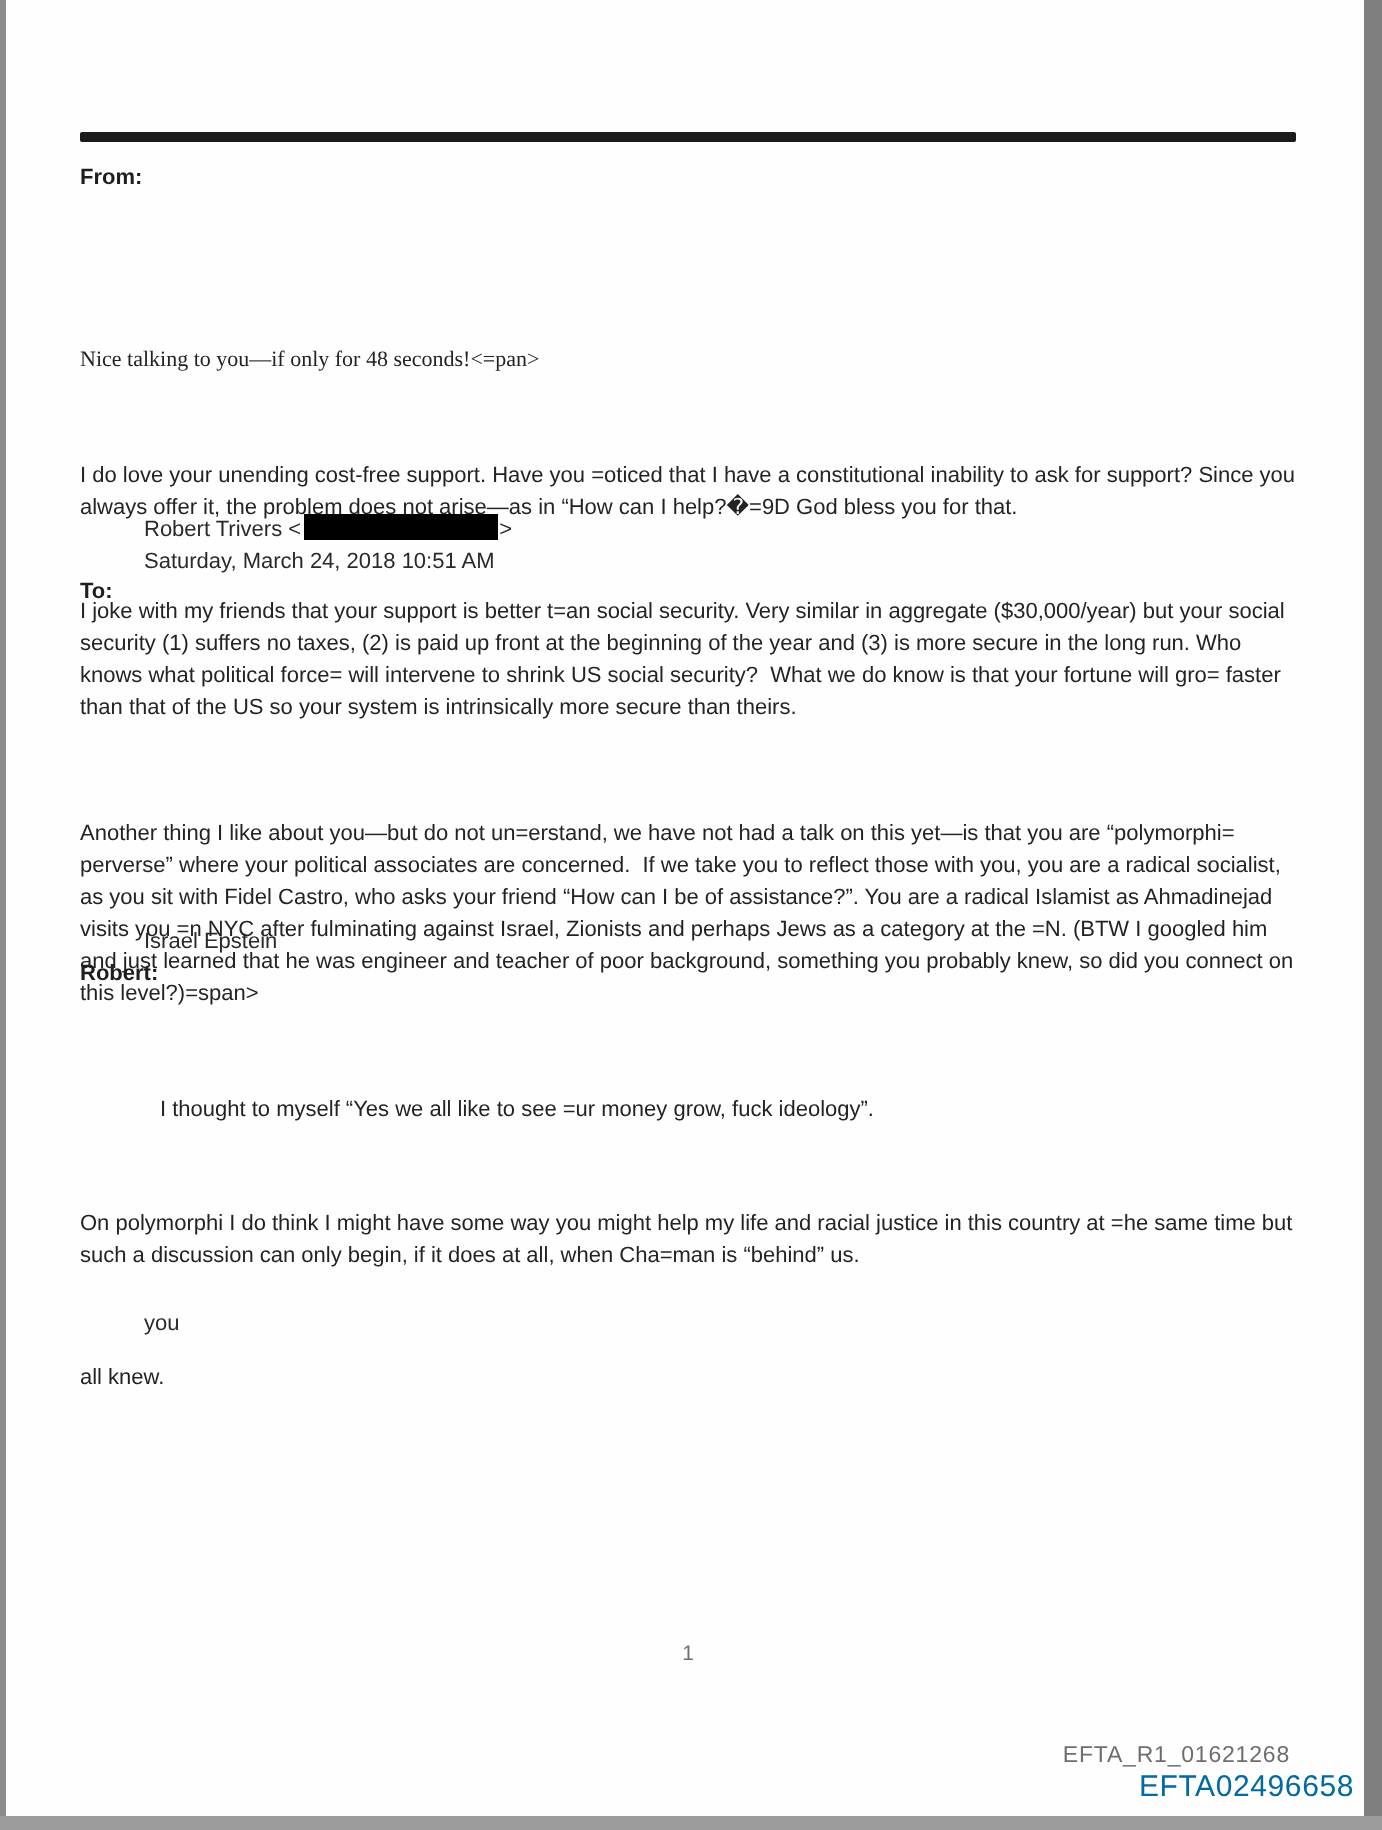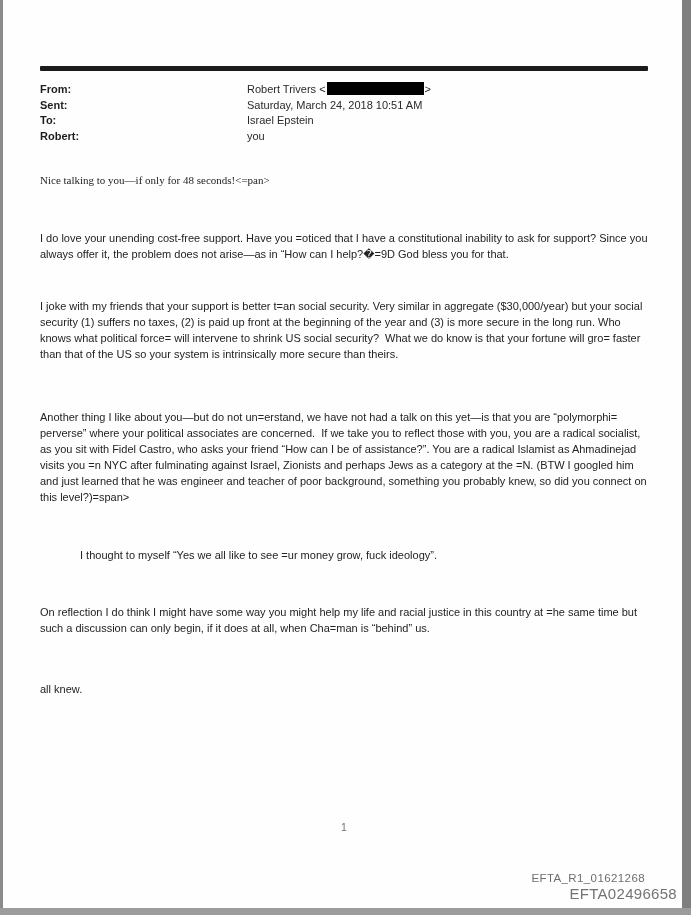--- a/index.html
+++ b/index.html
@@ -37,21 +37,21 @@
   .topbar {
     position: absolute; left: 40px; top: 66px; width: 608px; height: 5px;
     background: #1b1b1b;
     border-radius: 1px;
   }
   
   .hdr {
     position: absolute; left: 40px; top: 82px; width: 610px;
     font-size: 11px; line-height: 15.5px;
   }
-  .hdr-row { display: flex; }
+  .hdr-row { display: flex; flex-direction: column; }
   .hdr-label {
     width: 175px; flex: 0 0 175px;
     font-weight: bold; color: #1e1e1e;
   }
   .hdr-value { color: #2a2a2a; white-space: nowrap; padding-left: 32px; }
   .redaction {
     display: inline-block;
     width: 97px; height: 13px;
     background: #000;
     vertical-align: -2px;
@@ -82,60 +82,59 @@
     text-align: right;
   }
   .bates-small {
     font-size: 11.5px; line-height: 13px;
     color: #6e6e6e;
     letter-spacing: 0.4px;
     margin-right: 32px;
   }
   .bates-large {
     font-size: 15px; line-height: 17px;
-    color: #737373;
+    color: #0369a1;
     letter-spacing: 0.3px;
   }
 </style>
 </head>
 <body>
 
 <div class="page">
 
   <div class="edge-left"></div>
   <div class="edge-right"></div>
   <div class="edge-bottom"></div>
 
   <div class="topbar"></div>
 
   <div class="hdr">
     <div class="hdr-row">
       <span class="hdr-label">From:</span>
       <span class="hdr-value"><span>Robert Trivers &lt;</span><span class="redaction"></span><span>&gt;</span></span>
     </div>
     <div class="hdr-row">
-      <span class="hdr-label">Sent:</span>
       <span class="hdr-value">Saturday, March 24, 2018 10:51 AM</span>
     </div>
     <div class="hdr-row">
       <span class="hdr-label">To:</span>
       <span class="hdr-value">Israel Epstein</span>
     </div>
     <div class="hdr-row">
       <span class="hdr-label">Robert:</span>
       <span class="hdr-value">you</span>
     </div>
   </div>
 
   <div class="para p0">Nice talking to you—if only for 48 seconds!&lt;=pan&gt;</div>
   <div class="para p1">I do love your unending cost-free support. Have you =oticed that I have a constitutional inability to ask for support? Since you always offer it, the problem does not arise—as in “How can I help?�=9D God bless you for that.</div>
   <div class="para p2">I joke with my friends that your support is better t=an social security. Very similar in aggregate ($30,000/year) but your social security (1) suffers no taxes, (2) is paid up front at the beginning of the year and (3) is more secure in the long run. Who knows what political force= will intervene to shrink US social security?  What we do know is that your fortune will gro= faster than that of the US so your system is intrinsically more secure than theirs.</div>
   <div class="para p3">Another thing I like about you—but do not un=erstand, we have not had a talk on this yet—is that you are “polymorphi= perverse” where your political associates are concerned.  If we take you to reflect those with you, you are a radical socialist, as you sit with Fidel Castro, who asks your friend “How can I be of assistance?”. You are a radical Islamist as Ahmadinejad visits you =n NYC after fulminating against Israel, Zionists and perhaps Jews as a category at the =N. (BTW I googled him and just learned that he was engineer and teacher of poor background, something you probably knew, so did you connect on this level?)=span&gt;</div>
   <div class="para p4">I thought to myself “Yes we all like to see =ur money grow, fuck ideology”.</div>
-  <div class="para p5">On reflection I do think I might have some way you might help my life and racial justice in this country at =he same time but such a discussion can only begin, if it does at all, when Cha=man is “behind” us.</div>
+  <div class="para p5">On polymorphi I do think I might have some way you might help my life and racial justice in this country at =he same time but such a discussion can only begin, if it does at all, when Cha=man is “behind” us.</div>
   <div class="para p6">all knew.</div>
 
   <div class="page-number">1</div>
 
   <div class="bates">
     <div class="bates-small">EFTA_R1_01621268</div>
     <div class="bates-large">EFTA02496658</div>
   </div>
 
 </div>

